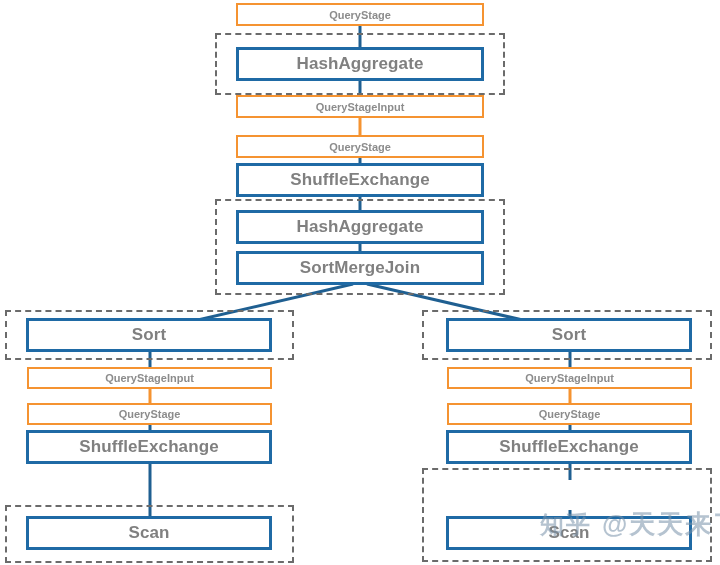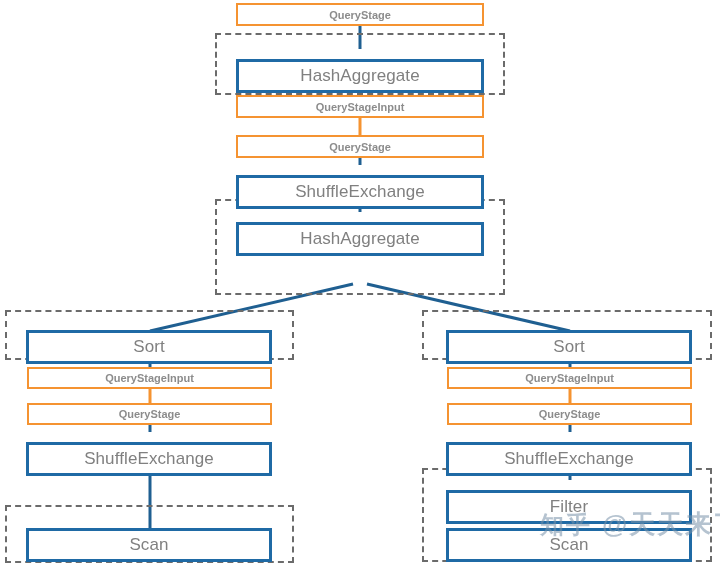--- a/index.html
+++ b/index.html
@@ -32,24 +32,23 @@
     align-items: center;
     justify-content: center;
     background: #ffffff;
     color: #7f7f7f;
     white-space: nowrap;
     overflow: hidden;
   }
   .node.blue {
     border: 3px solid #1f6aa5;
     color: #808080;
-    font-weight: normal;
+    font-weight: bold;
     font-size: 17px;
     letter-spacing: 0.1px;
-    margin-top: 12px;
   }
   .node.orange {
     border: 2px solid #f59331;
     color: #8c8c8c;
     font-weight: bold;
     font-size: 11px;
   }
   .group {
     position: absolute;
     box-sizing: border-box;
@@ -129,20 +128,23 @@
   </div>
   <div class="node orange" style="left:236px; top:135px; width:248px; height:23px;">
     <span>QueryStage</span>
   </div>
   <div class="node blue" style="left:236px; top:163px; width:248px; height:34px;">
     <span>ShuffleExchange</span>
   </div>
   <div class="node blue" style="left:236px; top:210px; width:248px; height:34px;">
     <span>HashAggregate</span>
   </div>
+  <div class="node blue" style="left:236px; top:251px; width:248px; height:34px;">
+    <span>SortMergeJoin</span>
+  </div>
 
   <div class="node blue" style="left:26px; top:318px; width:246px; height:34px;">
     <span>Sort</span>
   </div>
   <div class="node orange" style="left:27px; top:367px; width:245px; height:22px;">
     <span>QueryStageInput</span>
   </div>
   <div class="node orange" style="left:27px; top:403px; width:245px; height:22px;">
     <span>QueryStage</span>
   </div>
@@ -158,23 +160,20 @@
   </div>
   <div class="node orange" style="left:447px; top:367px; width:245px; height:22px;">
     <span>QueryStageInput</span>
   </div>
   <div class="node orange" style="left:447px; top:403px; width:245px; height:22px;">
     <span>QueryStage</span>
   </div>
   <div class="node blue" style="left:446px; top:430px; width:246px; height:34px;">
     <span>ShuffleExchange</span>
   </div>
-  <div class="node blue" style="left:446px; top:478px; width:246px; height:34px;">
-    <span>Filter</span>
-  </div>
   <div class="node blue" style="left:446px; top:516px; width:246px; height:34px;">
     <span>Scan</span>
   </div>
 
   <div class="watermark" style="left:540px; top:507px;">
     <span class="zh-logo">知乎</span><span>@天天来了</span>
   </div>
 
 </div>
 

